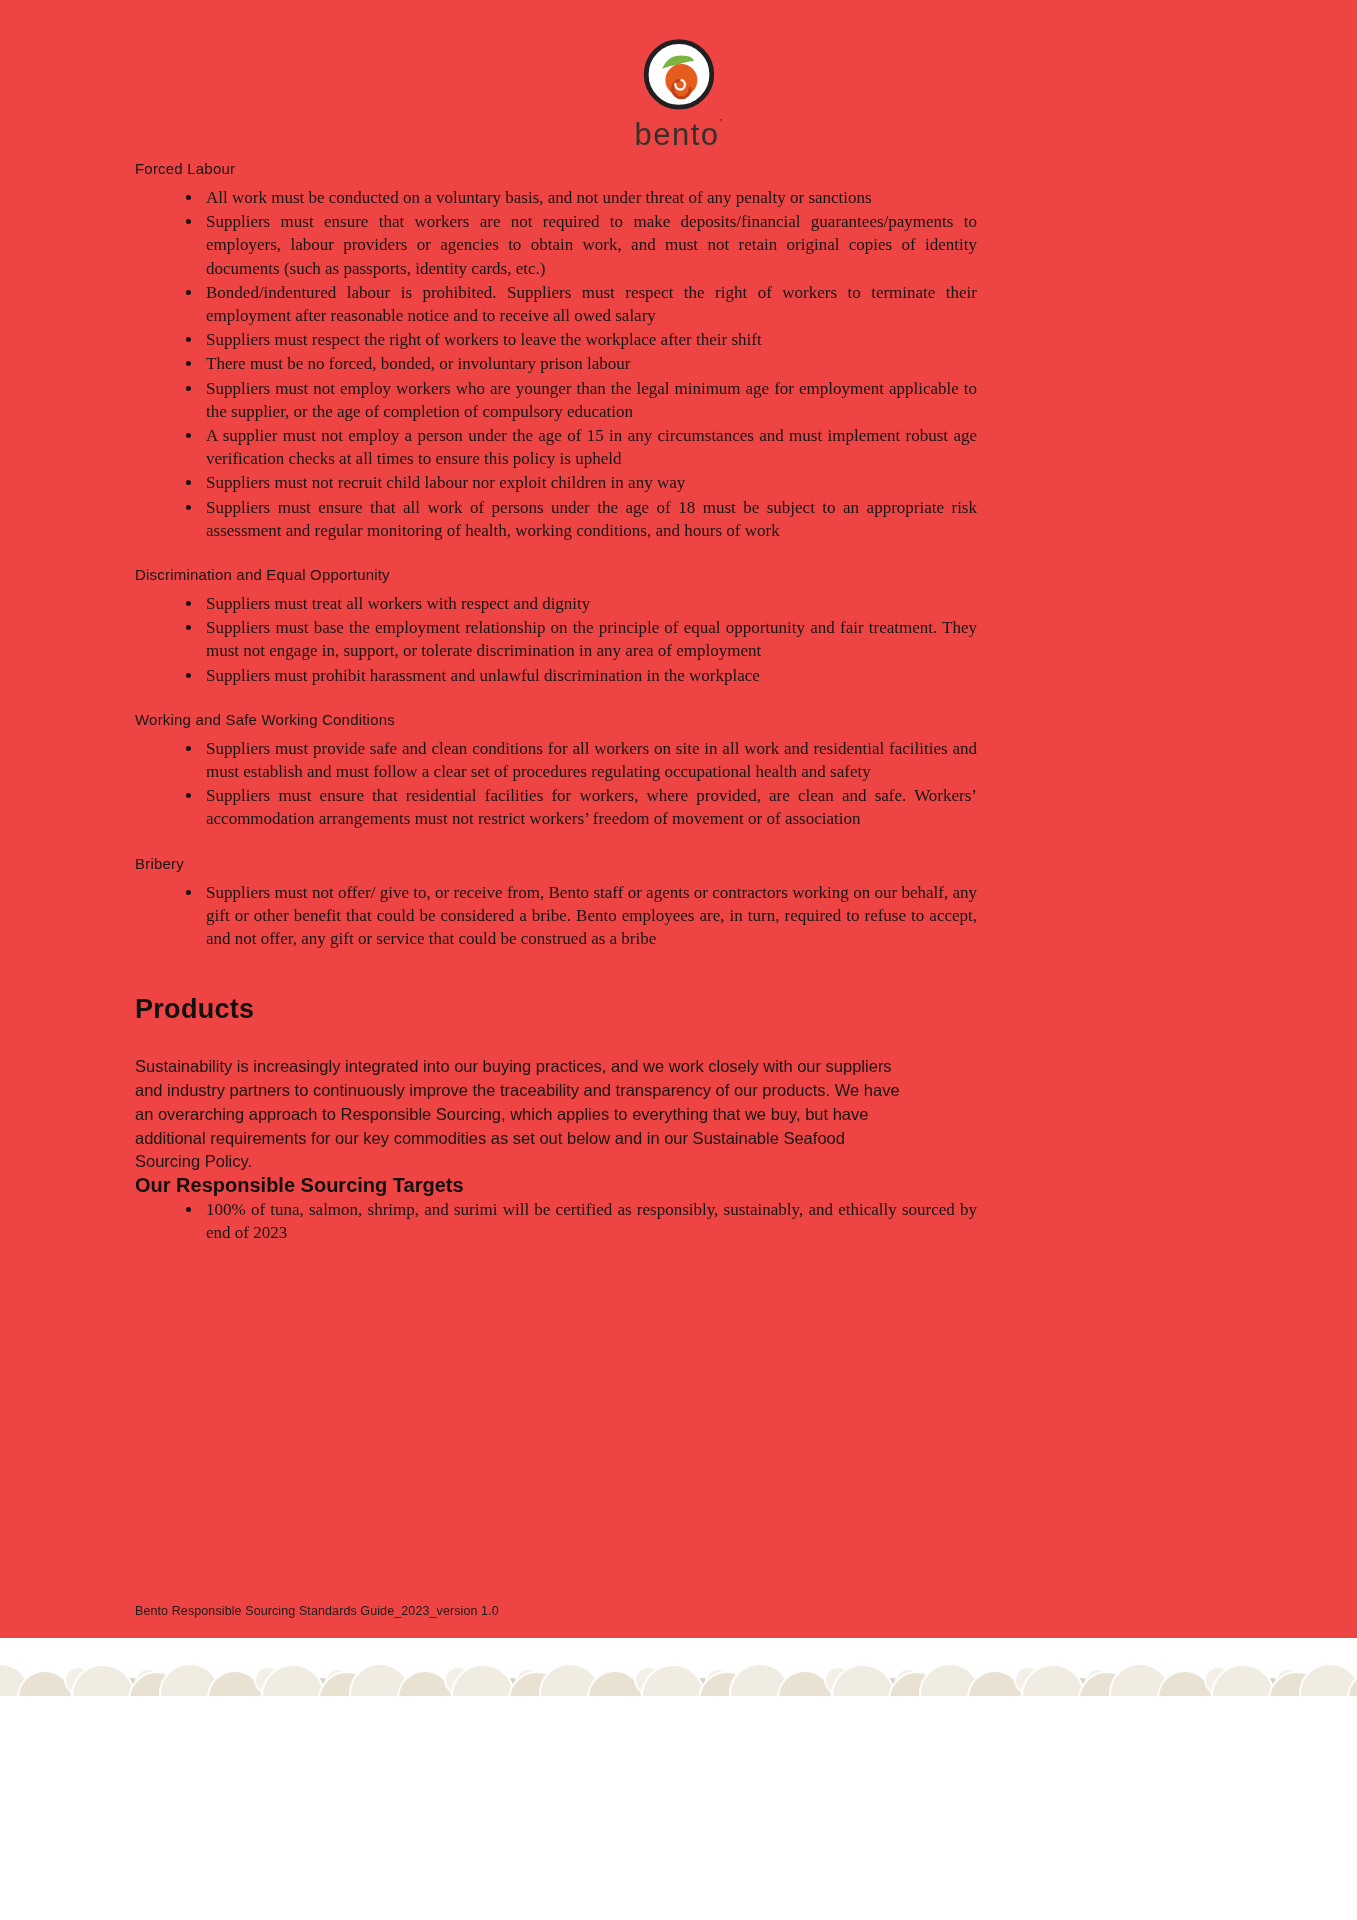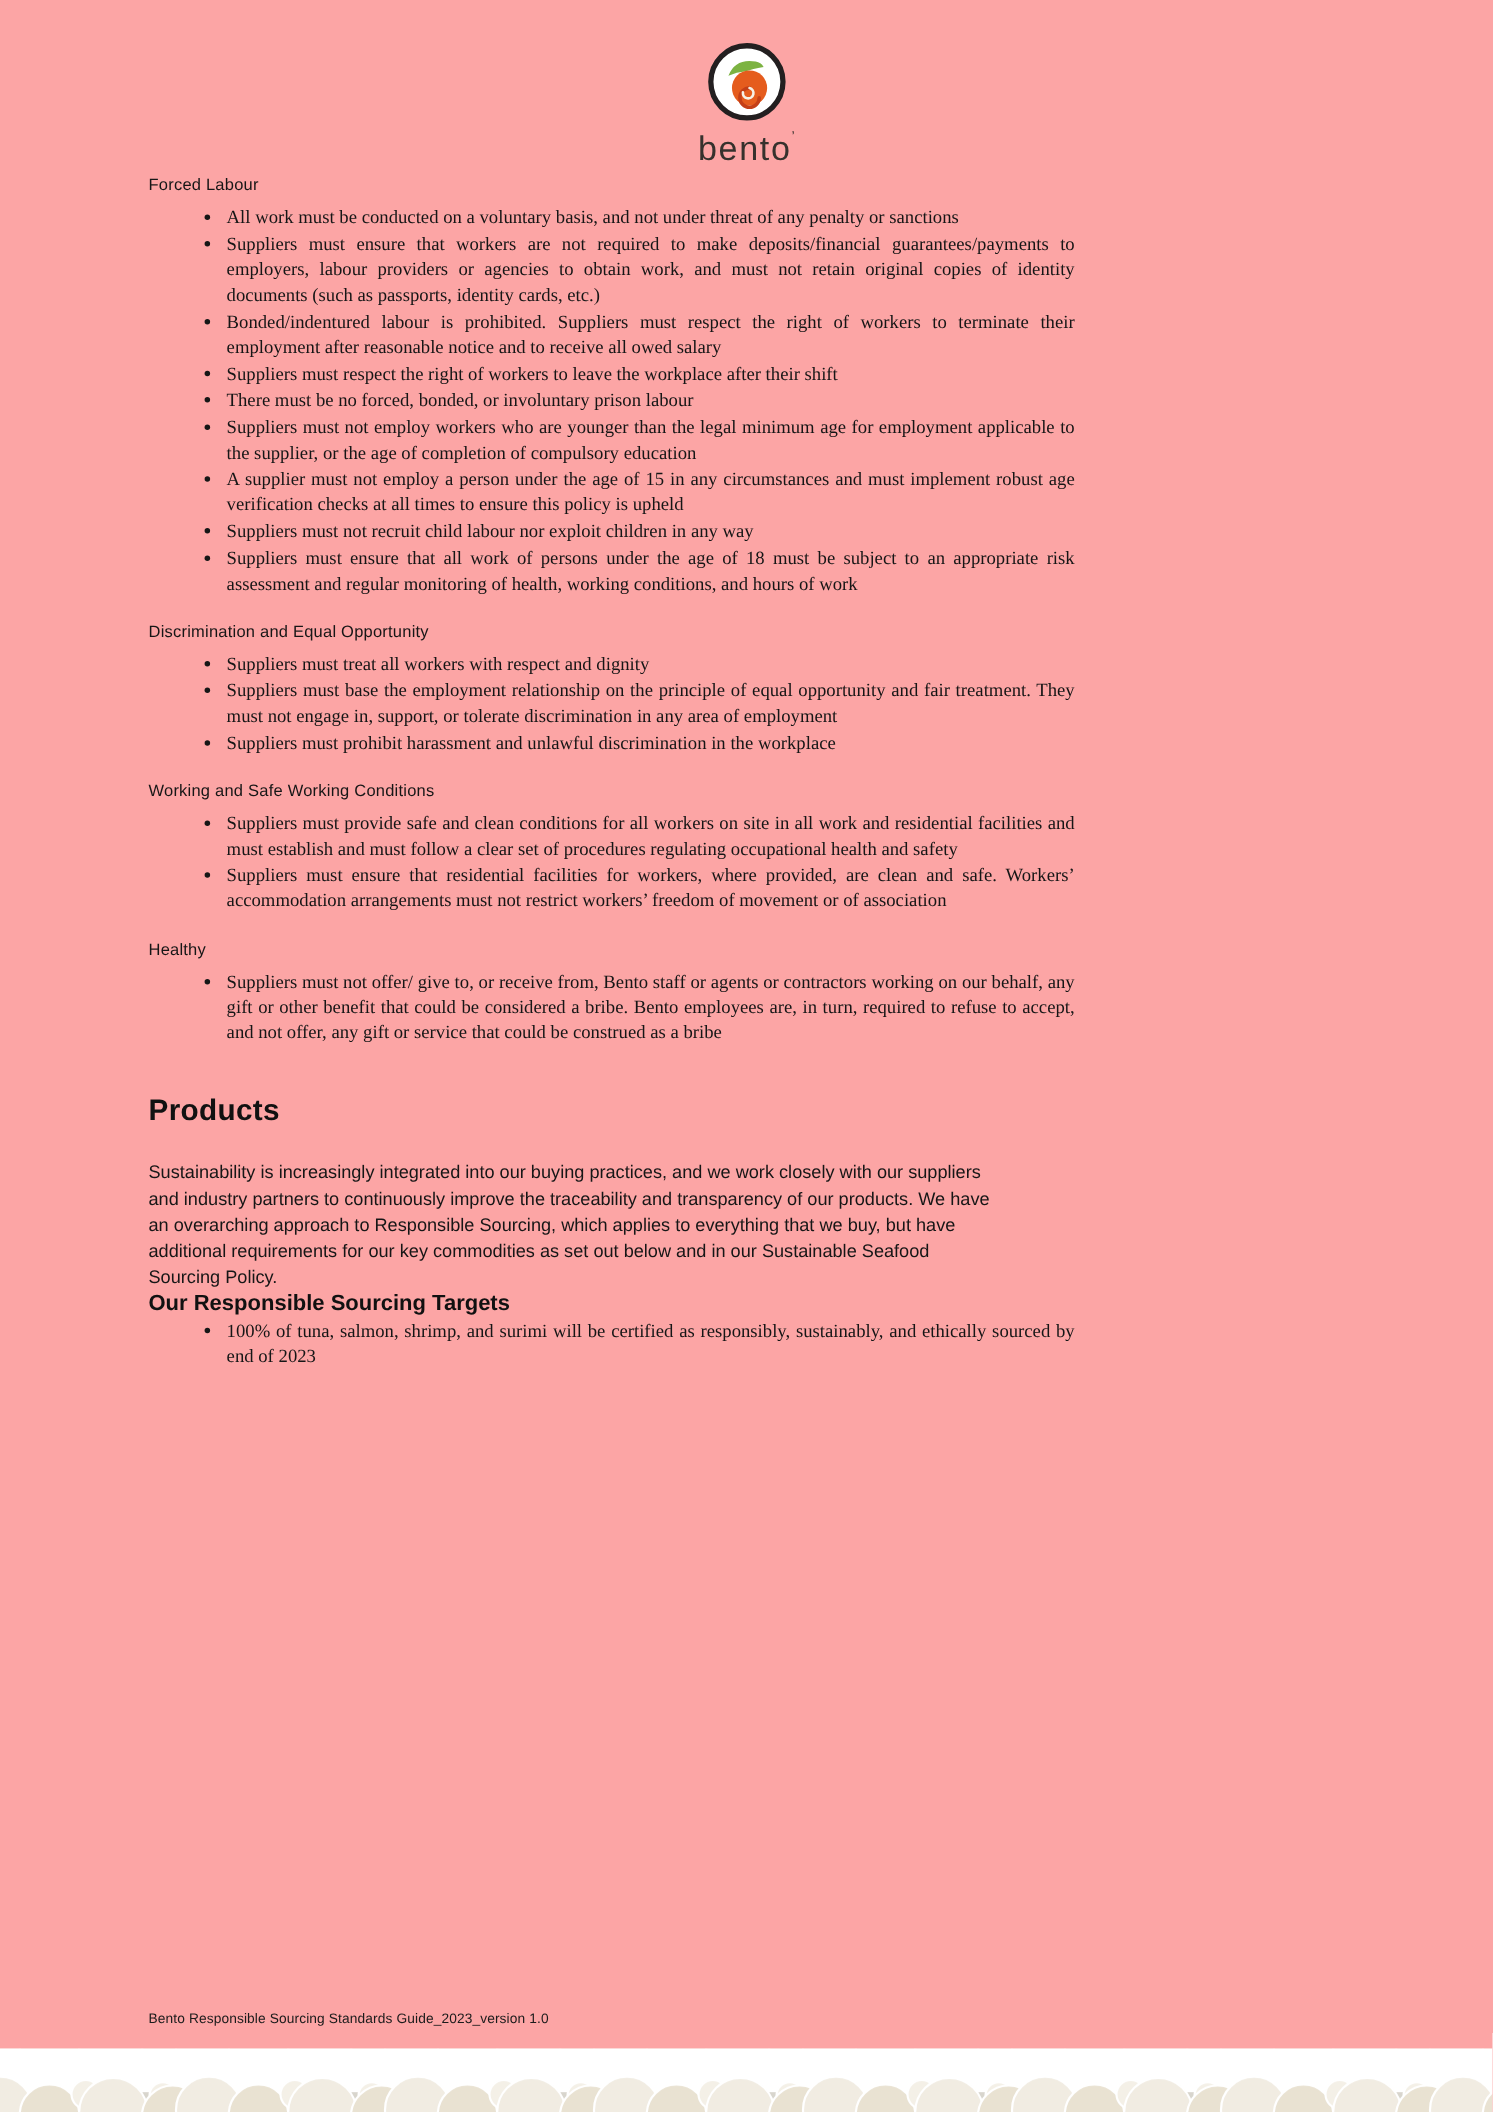--- a/index.html
+++ b/index.html
@@ -5,23 +5,23 @@
   * { margin: 0; padding: 0; box-sizing: border-box; }
   html, body { background: #ffffff; }
   body {
     font-family: "Liberation Sans", sans-serif;
     color: #1b1b1b;
     -webkit-font-smoothing: antialiased;
   }
   .page {
     position: relative;
     width: 1357px;
-    height: 1920px;
+    height: 1696px;
     margin: 0 auto;
-    background: #fca5a5;
+    background: #ef4444;
     overflow: hidden;
   }
   
   .logo-wrap {
     position: absolute;
     top: 36px;
     left: 0;
     right: 0;
     text-align: center;
   }
@@ -159,21 +159,21 @@
 
     <section class="policy-section">
       <h3 class="sec-heading">Working and Safe Working Conditions</h3>
       <ul class="bullets">
         <li>Suppliers must provide safe and clean conditions for all workers on site in all work and residential facilities and must establish and must follow a clear set of procedures regulating occupational health and safety</li>
         <li>Suppliers must ensure that residential facilities for workers, where provided, are clean and safe. Workers’ accommodation arrangements must not restrict workers’ freedom of movement or of association</li>
       </ul>
     </section>
 
     <section class="policy-section">
-      <h3 class="sec-heading">Healthy</h3>
+      <h3 class="sec-heading">Bribery</h3>
       <ul class="bullets">
         <li>Suppliers must not offer/ give to, or receive from, Bento staff or agents or contractors working on our behalf, any gift or other benefit that could be considered a bribe. Bento employees are, in turn, required to refuse to accept, and not offer, any gift or service that could be construed as a bribe</li>
       </ul>
     </section>
 
     <h2 class="products-title">Products</h2>
     <p class="products-para">Sustainability is increasingly integrated into our buying practices, and we work closely with our suppliers and industry partners to continuously improve the traceability and transparency of our products.  We have an overarching approach to Responsible Sourcing, which applies to everything that we buy, but have additional requirements for our key commodities as set out below and in our Sustainable Seafood Sourcing Policy.</p>
 
     <h3 class="targets-title">Our Responsible Sourcing Targets</h3>
     <ul class="bullets targets-list">

